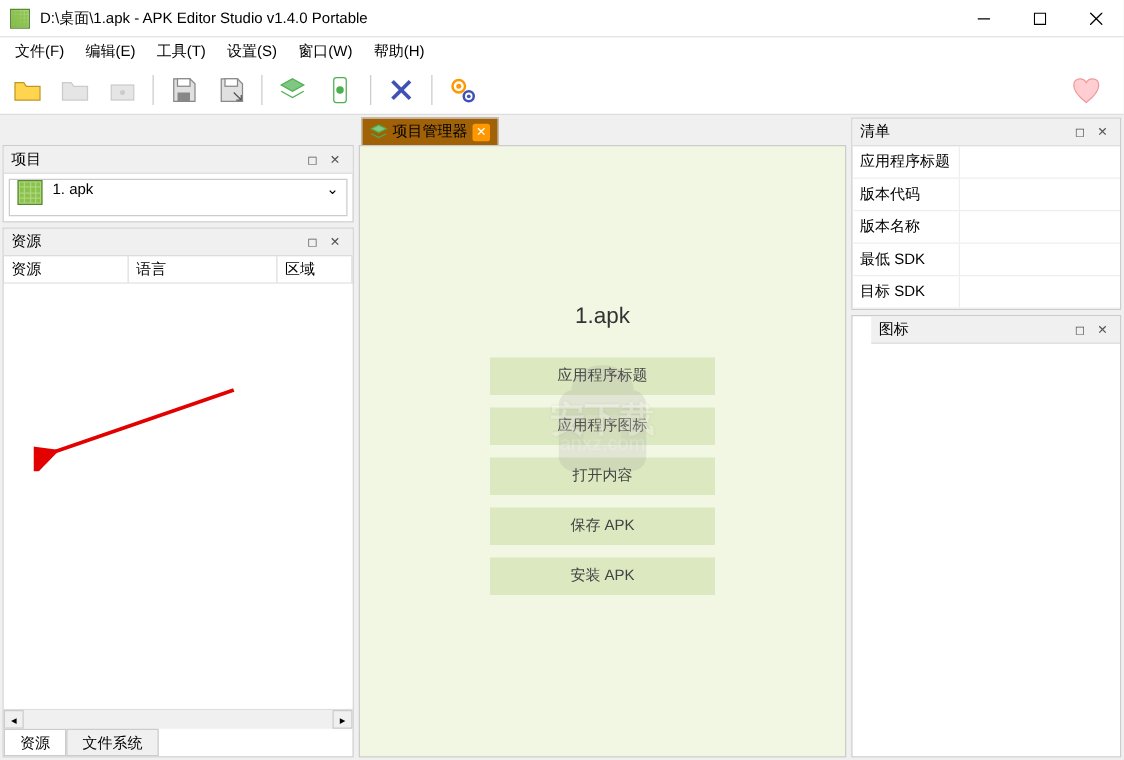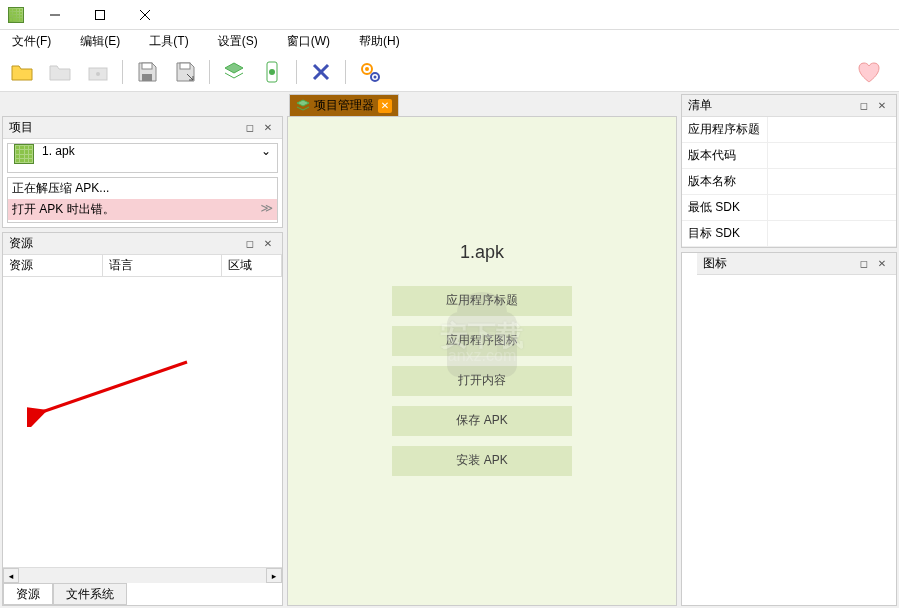--- a/index.html
+++ b/index.html
@@ -5,21 +5,21 @@
 * { box-sizing: border-box; margin: 0; padding: 0; font-family: "Microsoft YaHei", sans-serif; font-size: 12px; }
 body { width: 899px; height: 608px; background: #f0f0f0; overflow: hidden; position: relative; }
 
 .titlebar { height: 30px; background: #fff; display: flex; align-items: center; padding-left: 8px; border-bottom: 1px solid #ddd; }
 .titlebar .app-icon { width: 16px; height: 16px; background: linear-gradient(45deg, #7cb342, #aed581); border: 1px solid #558b2f; margin-right: 8px; display: grid; grid-template-columns: repeat(4,1fr); grid-template-rows: repeat(4,1fr); gap:1px; padding:1px;}
 .titlebar .app-icon span{background:#8bc34a;}
 .titlebar .title-text { flex: 1; font-size: 12px; color: #000; }
 .win-controls { display: flex; height: 100%; }
 .win-btn { width: 45px; display: flex; align-items: center; justify-content: center; cursor: pointer; }
 
-.menubar { height: 22px; background: #fff; display: flex; align-items: center; padding: 0 6px; gap: 17px; }
+.menubar { height: 22px; background: #fff; display: flex; align-items: center; padding: 0 6px; gap: 5px; }
 .menu-item { padding: 2px 6px; cursor: pointer; }
 
 .toolbar { height: 40px; background: #fff; display: flex; align-items: center; padding: 0 6px; gap: 6px; border-bottom: 1px solid #ddd; }
 .tb-btn { width: 32px; height: 32px; display: flex; align-items: center; justify-content: center; cursor: pointer; border-radius:2px;}
 .tb-sep { width: 1px; height: 24px; background: #ccc; margin: 0 2px; }
 .heart { margin-left: auto; margin-right: 8px; }
 
 .main { display: flex; height: calc(608px - 30px - 22px - 40px); }
 .left-col { width: 285px; display: flex; flex-direction: column; margin-top: 22px; }
 .center-col { flex: 1; display: flex; flex-direction: column; }
@@ -85,20 +85,21 @@
       <span></span>
       <span></span>
       <span></span>
       <span></span>
       <span></span>
       <span></span>
       <span></span>
       <span></span>
       <span></span>
     </div>
+  <div class="title-text">D:\桌面\1.apk - APK Editor Studio v1.4.0 Portable</div>
   <div class="win-controls">
     <div class="win-btn">
         <svg width="10" height="10">
           <line x1="0" y1="5" x2="10" y2="5" stroke="#000"></line>
         </svg>
       </div>
     <div class="win-btn">
         <svg width="10" height="10">
           <rect x="0.5" y="0.5" width="9" height="9" fill="none" stroke="#000"></rect>
         </svg>
@@ -212,27 +213,20 @@
             <span></span>
             <span></span>
             <span></span>
             <span></span>
             <span></span>
             <span></span>
             <span></span>
           </div>
         <span>1. apk</span>
         <span class="chev">⌄</span>
-      </div>
-      <div class="log-area">
-        <div class="log-row">正在解压缩 APK...</div>
-        <div class="log-row log-error">
-          <span>打开 APK 时出错。</span>
-          <span class="arrow">≫</span>
-        </div>
       </div>
     </div>
 
     <div class="panel resource-panel">
       <div class="panel-header">
         <div class="panel-title">资源</div>
         <div class="panel-ctrl">◻</div>
         <div class="panel-ctrl">✕</div>
       </div>
       <div class="res-headers">

